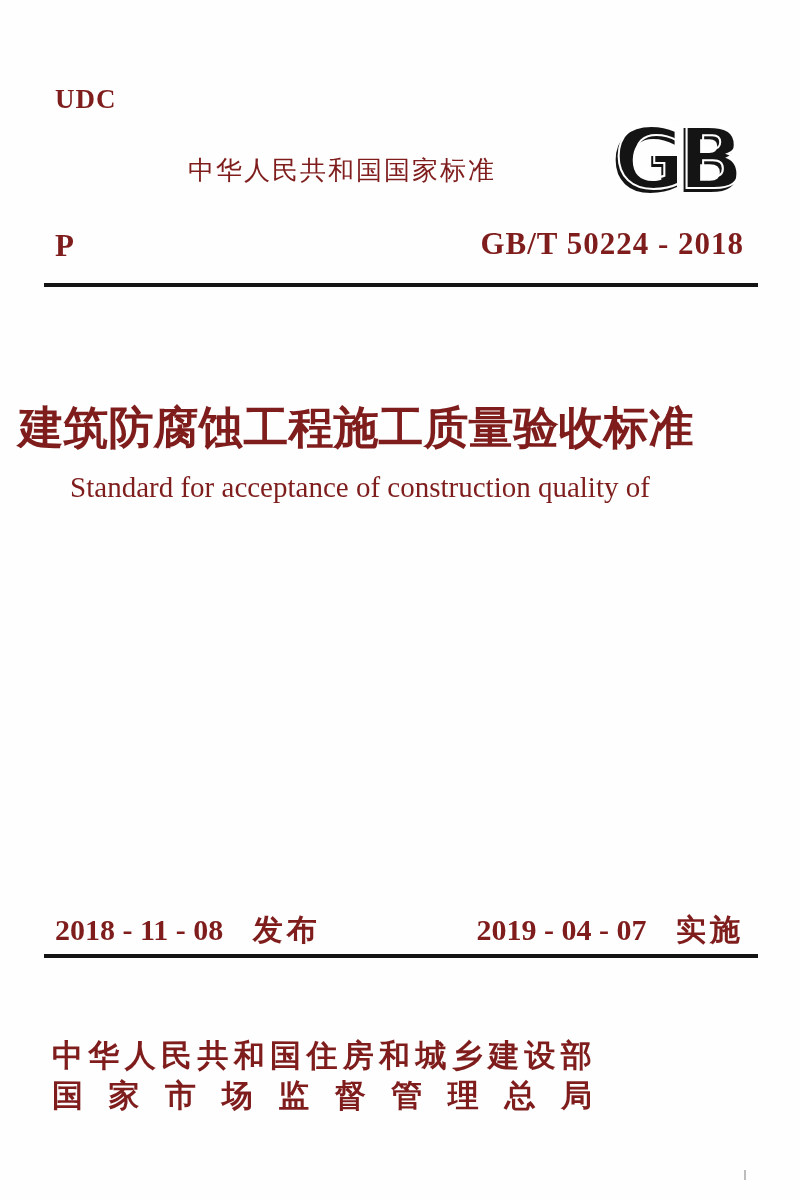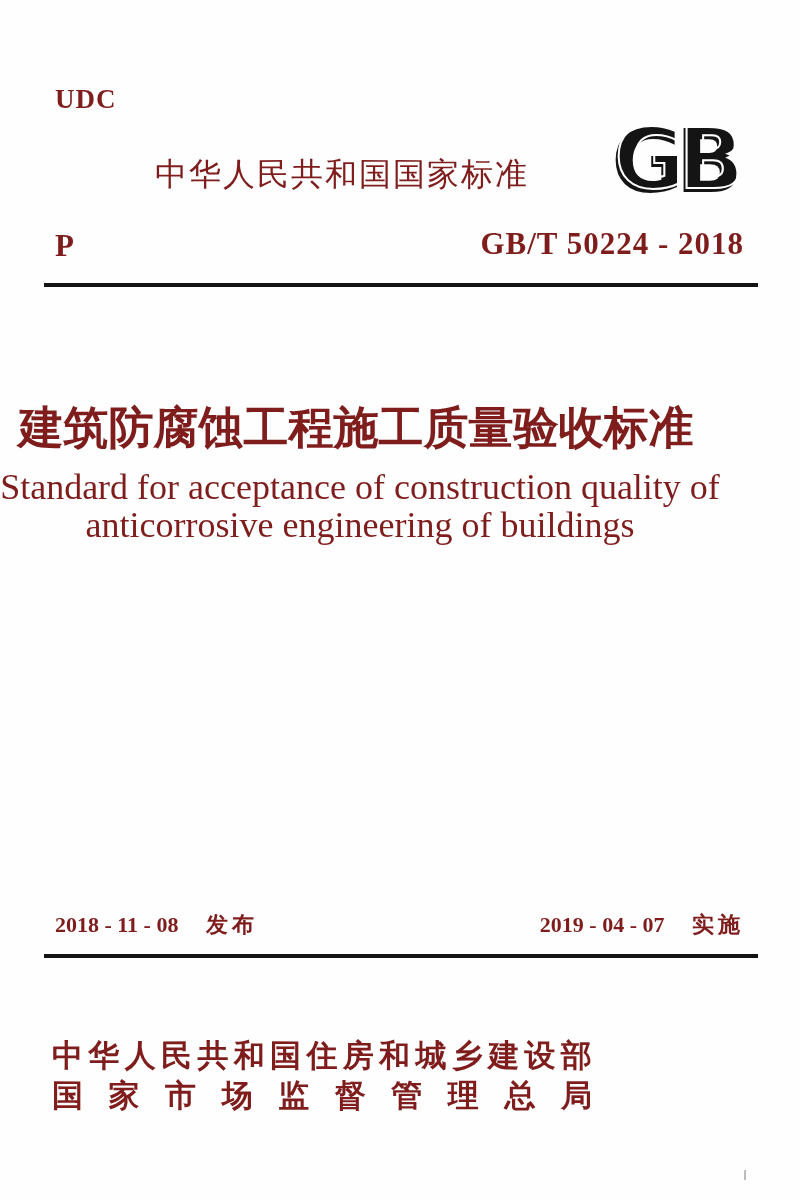--- a/index.html
+++ b/index.html
@@ -16,21 +16,21 @@
   .abs { position: absolute; }
 
   .udc {
     left: 55px; top: 84px;
     font-size: 27px; font-weight: bold;
     letter-spacing: 1px;
   }
   .nat-std {
     left: 0; top: 153px; width: 684px;
     text-align: center;
-    font-size: 32px; letter-spacing: 2px;
+    font-size: 26px; letter-spacing: 2px;
     font-family: "Liberation Serif", "DejaVu Serif", serif;
     font-weight: 500;
   }
   .gb-logo { left: 598px; top: 122px; }
 
   .p-label {
     left: 55px; top: 228px;
     font-size: 31px; font-weight: bold;
   }
   .std-number {
@@ -48,26 +48,26 @@
   .title-cn {
     left: 0; top: 398px; width: 712px;
     text-align: center;
     font-size: 45px; font-weight: 600;
     letter-spacing: 0px;
     font-family: "Liberation Serif", "DejaVu Serif", serif;
   }
   .title-en {
     left: 0; top: 468px; width: 720px;
     text-align: center;
-    font-size: 36px; line-height: 38px;
+    font-size: 29px; line-height: 38px;
     font-family: "Liberation Serif", "DejaVu Serif", serif;
   }
 
   .date-row {
-    top: 910px; font-size: 22px; font-weight: bold;
+    top: 910px; font-size: 30px; font-weight: bold;
     white-space: nowrap;
   }
   .date-left  { left: 55px; }
   .date-right { right: 56px; }
   .date-value { font-family: "Liberation Serif", "DejaVu Serif", serif; }
   .date-label {
     font-family: "Liberation Sans", "DejaVu Sans", sans-serif;
     margin-left: 22px; letter-spacing: 4px;
   }
 
@@ -110,21 +110,20 @@
   <div class="abs p-label">P</div>
 
   <div class="abs std-number">GB/T 50224 - 2018</div>
 
   <div class="abs rule rule-top"></div>
 
   <div class="abs title-cn">建筑防腐蚀工程施工质量验收标准</div>
 
   <div class="abs title-en">
     <div>Standard for acceptance of construction quality of</div>
-    <div>anticorrosive engineering of buildings</div>
   </div>
 
   <div class="abs date-row date-left">
     <span class="date-value">2018 - 11 - 08</span>
     <span class="date-label">发布</span>
   </div>
 
   <div class="abs date-row date-right">
     <span class="date-value">2019 - 04 - 07</span>
     <span class="date-label">实施</span>

